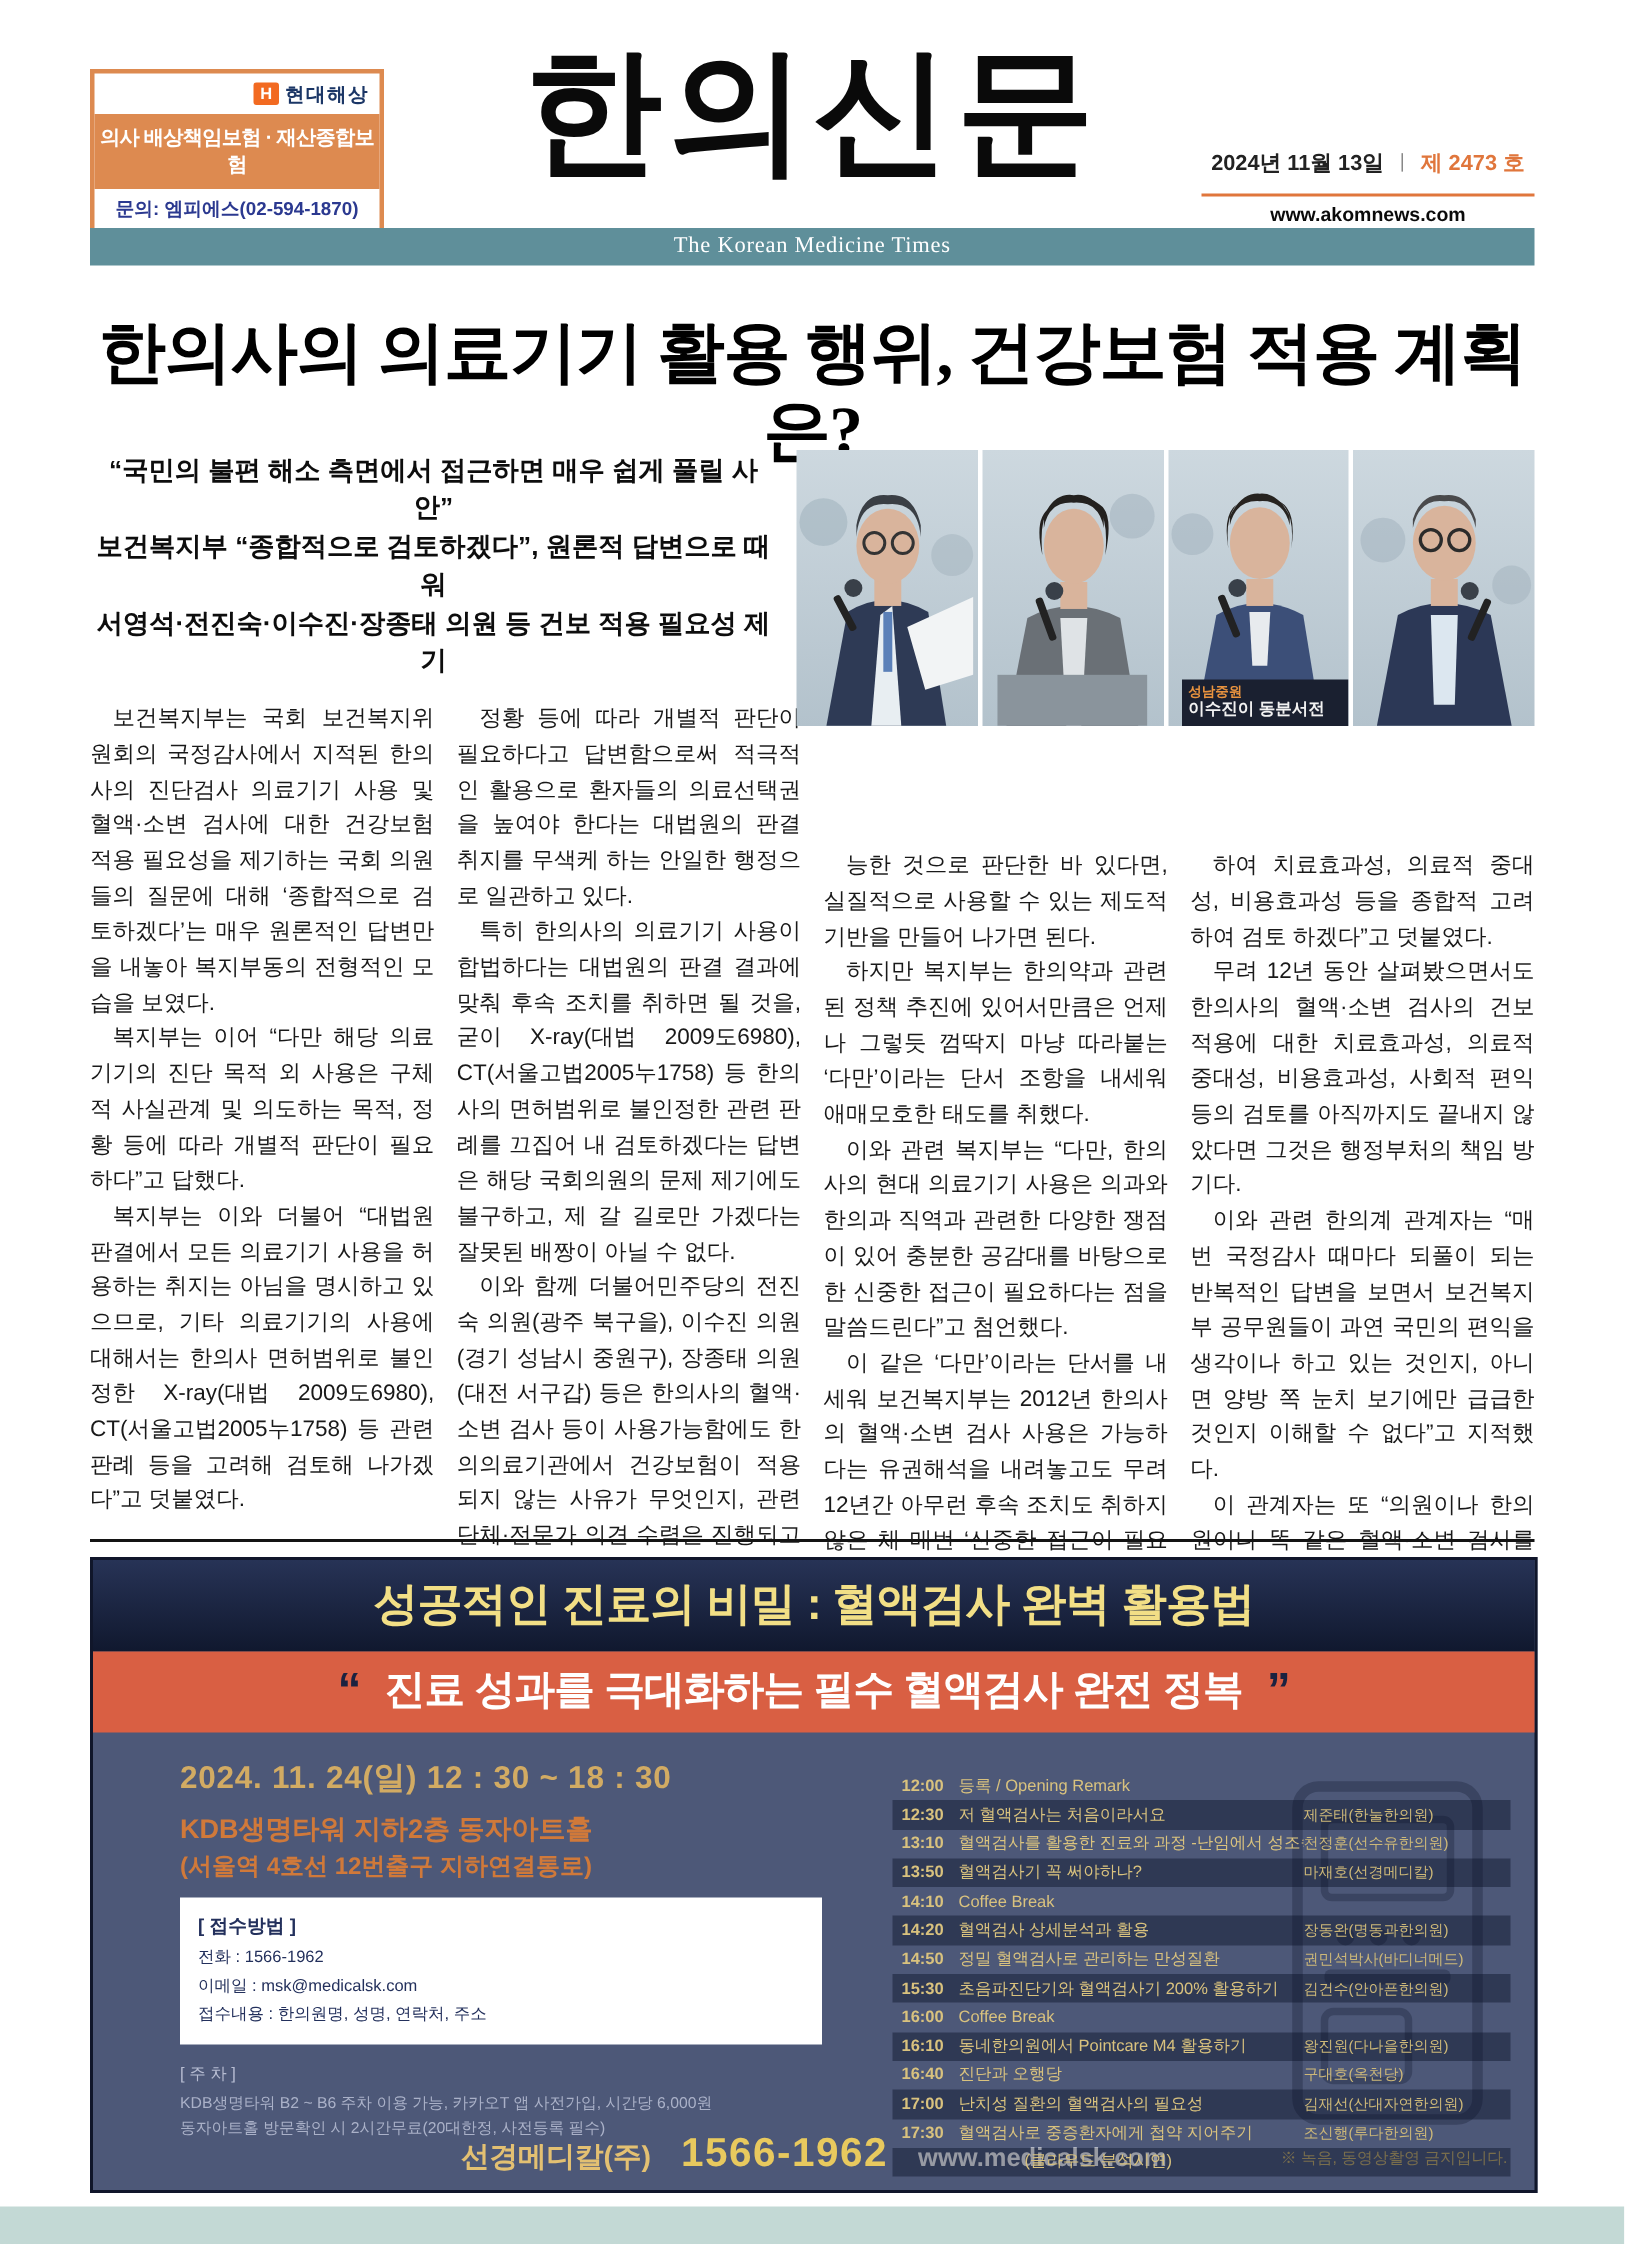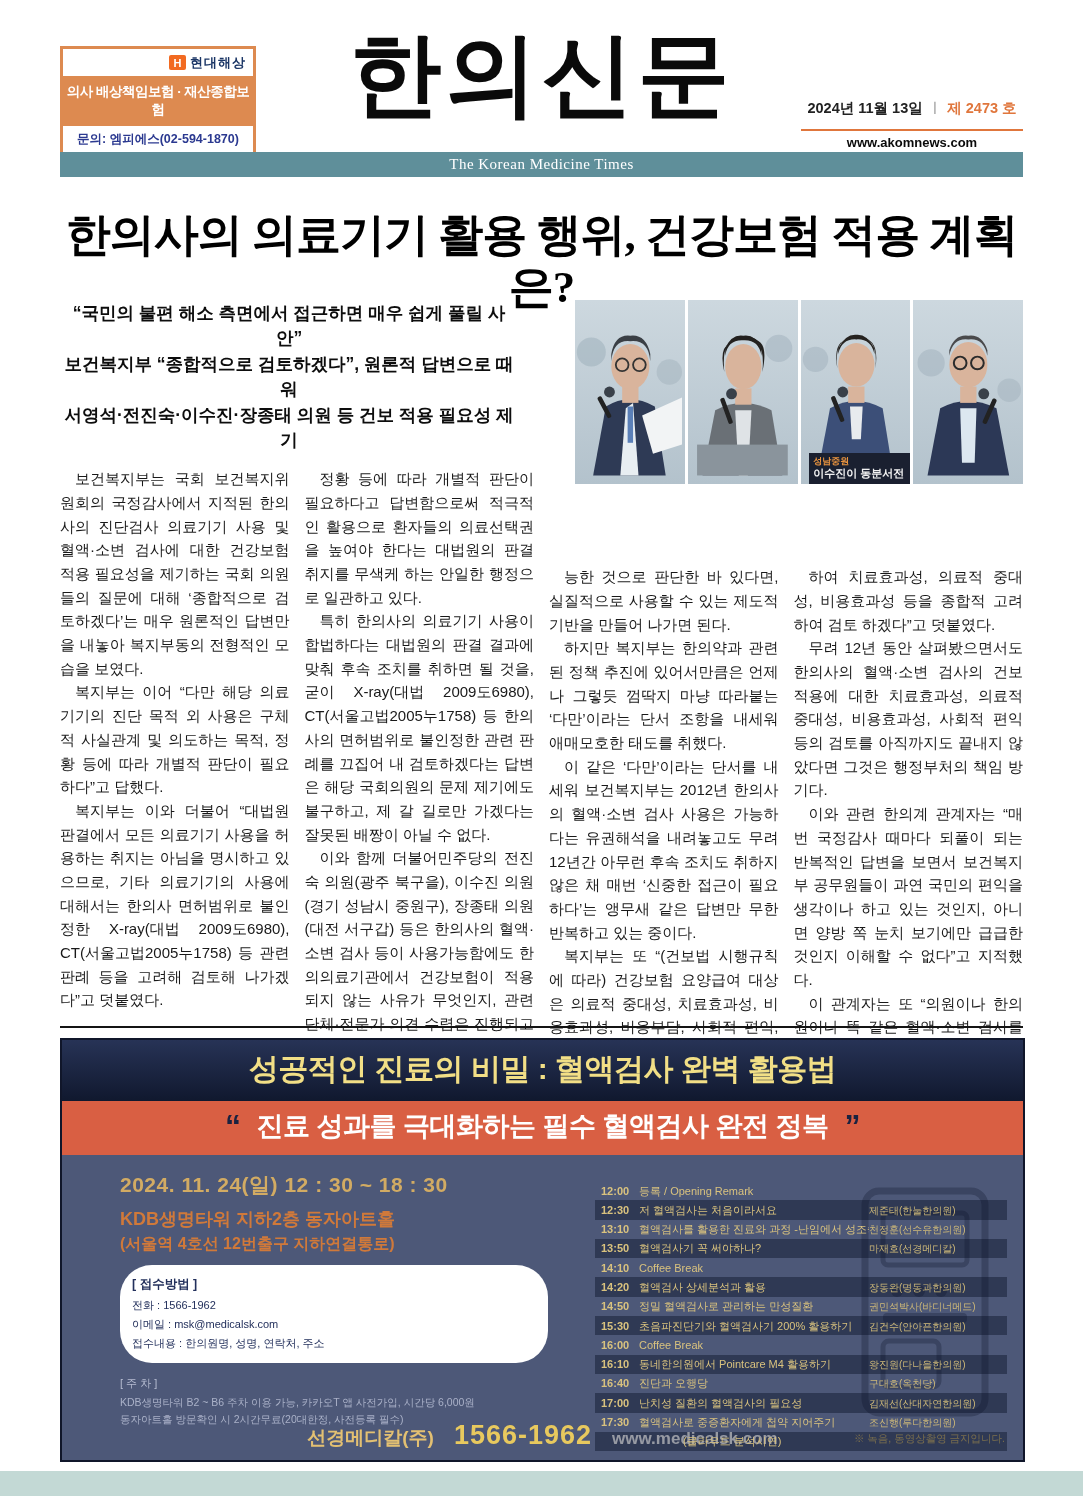--- a/index.html
+++ b/index.html
@@ -27,21 +27,21 @@
            font-family:"Liberation Serif",serif;font-size:15px;letter-spacing:0.5px;}
 
   
   .headline{position:absolute;left:50px;right:50px;top:210px;text-align:center;
             font-family:"Liberation Serif",serif;font-weight:900;font-size:45px;
             letter-spacing:-1px;color:#000;line-height:1.15;}
 
   
   .content{position:absolute;left:60px;right:60px;top:296px;}
   .subheads{width:458px;text-align:center;font-weight:bold;font-size:17.5px;line-height:1.45;color:#0d0d0d;padding-top:5px;}
-  .photo{position:absolute;right:0;top:4px;width:448px;height:184px;display:flex;gap:3px;}
+  .photo{position:absolute;right:0;top:4px;width:492px;height:184px;display:flex;gap:3px;}
   .panel{flex:1;position:relative;overflow:hidden;background:linear-gradient(#cdd8df,#b3c2cc);}
   .panel svg{display:block;width:100%;height:100%;}
   .sign{position:absolute;left:8%;right:0;bottom:0;background:#1a2030;padding:3px 4px 4px;line-height:1.2;}
   .sign .s1{color:#e8933f;font-size:9px;font-weight:bold;}
   .sign .s2{color:#f2f2f2;font-size:11px;font-weight:bold;white-space:nowrap;}
 
   .columns{display:flex;gap:15px;margin-top:14px;height:628px;overflow:hidden;}
   .col{flex:1;overflow:hidden;font-size:15px;line-height:1.58;text-align:justify;color:#191919;}
   .col p{margin:0;text-indent:15px;}
   .col.pt{padding-top:98px;}
@@ -54,21 +54,21 @@
          text-align:center;padding:9px 0 11px;letter-spacing:-0.5px;}
   .band2{background:#d95f43;color:#fff;font-size:27px;font-weight:900;text-align:center;padding:7px 0 10px;letter-spacing:-0.5px;}
   .q{color:#1b2240;font-size:32px;font-weight:900;margin:0 16px;vertical-align:-2px;}
   .advbody{position:relative;height:270px;}
   .leftcol{position:absolute;left:58px;top:16px;width:440px;}
   .dt{font-size:21px;font-weight:bold;color:#d2ab63;letter-spacing:0.5px;}
   .v1{font-size:18px;font-weight:bold;color:#d0793a;margin-top:8px;}
   .v2{font-size:16px;font-weight:bold;color:#d0793a;margin-top:3px;}
   .cap{font-size:16px;color:#ccd1df;margin-top:7px;}
   .wbox{margin-top:10px;width:428px;background:#fff;display:flex;gap:10px;padding:9px 12px;box-sizing:border-box;
-        font-size:11px;color:#23305c;line-height:1.75;border-radius:32px;}
+        font-size:11px;color:#23305c;line-height:1.75;}
   .wbox .lt{flex:1.15;} .wbox .rt{flex:1;}
   .wb-title{font-weight:bold;font-size:12.5px;}
   .park{margin-top:11px;font-size:10.5px;color:#aab1c8;line-height:1.65;}
   .park .ptitle{font-size:11px;margin-bottom:2px;color:#b7bdd2;}
   .sched{position:absolute;right:16px;top:26px;width:412px;font-size:11px;color:#d9c27e;z-index:2;}
   .srow{display:flex;align-items:baseline;padding:2.5px 6px;line-height:1.3;}
   .srow.hl{background:rgba(8,15,36,0.42);}
   .stime{font-weight:bold;width:38px;flex:none;}
   .stitle{flex:1;white-space:nowrap;overflow:hidden;}
   .sspk{flex:none;width:132px;font-size:10px;color:#cdb878;white-space:nowrap;overflow:hidden;}
@@ -195,20 +195,21 @@
         </div>
       <div class="col">
           <p>정황 등에 따라 개별적 판단이 필요하다고 답변함으로써 적극적인 활용으로 환자들의 의료선택권을 높여야 한다는 대법원의 판결 취지를 무색케 하는 안일한 행정으로 일관하고 있다.</p>
           <p>특히 한의사의 의료기기 사용이 합법하다는 대법원의 판결 결과에 맞춰 후속 조치를 취하면 될 것을, 굳이 X-ray(대법 2009도6980), CT(서울고법2005누1758) 등 한의사의 면허범위로 불인정한 관련 판례를 끄집어 내 검토하겠다는 답변은 해당 국회의원의 문제 제기에도 불구하고, 제 갈 길로만 가겠다는 잘못된 배짱이 아닐 수 없다.</p>
           <p>이와 함께 더불어민주당의 전진숙 의원(광주 북구을), 이수진 의원(경기 성남시 중원구), 장종태 의원(대전 서구갑) 등은 한의사의 혈액·소변 검사 등이 사용가능함에도 한의의료기관에서 건강보험이 적용되지 않는 사유가 무엇인지, 관련단체·전문가 의견 수렴은 진행되고 있는지, 관련 행위들은 건강보험이 적용되어야 하는지 등을 따졌다.</p>
           <p>이에 대해 보건복지부는 “보건복지부에서는 혈액·소변검사, 안압측정검사기 사용에 대해 한의사가 사용 가능한 것으로 판단한 바 있다”고 밝혔다.</p>
         </div>
       <div class="col pt">
           <p>능한 것으로 판단한 바 있다면, 실질적으로 사용할 수 있는 제도적 기반을 만들어 나가면 된다.</p>
           <p>하지만 복지부는 한의약과 관련된 정책 추진에 있어서만큼은 언제나 그렇듯 껌딱지 마냥 따라붙는 ‘다만’이라는 단서 조항을 내세워 애매모호한 태도를 취했다.</p>
+          <p>이와 관련 복지부는 “다만, 한의사의 현대 의료기기 사용은 의과와 한의과 직역과 관련한 다양한 쟁점이 있어 충분한 공감대를 바탕으로 한 신중한 접근이 필요하다는 점을 말씀드린다”고 첨언했다.</p>
           <p>이 같은 ‘다만’이라는 단서를 내세워 보건복지부는 2012년 한의사의 혈액·소변 검사 사용은 가능하다는 유권해석을 내려놓고도 무려 12년간 아무런 후속 조치도 취하지 않은 채 매번 ‘신중한 접근이 필요하다’는 앵무새 같은 답변만 무한반복하고 있는 중이다.</p>
           <p>복지부는 또 “(건보법 시행규칙에 따라) 건강보험 요양급여 대상은 의료적 중대성, 치료효과성, 비용효과성, 비용부담, 사회적 편익, 건보 재정 상황 등을 고려하여 결정한다”면서 “향후, 관련 사항에 대</p>
         </div>
       <div class="col pt">
         <p>하여 치료효과성, 의료적 중대성, 비용효과성 등을 종합적 고려하여 검토 하겠다”고 덧붙였다.</p>
           <p>무려 12년 동안 살펴봤으면서도 한의사의 혈액·소변 검사의 건보 적용에 대한 치료효과성, 의료적 중대성, 비용효과성, 사회적 편익 등의 검토를 아직까지도 끝내지 않았다면 그것은 행정부처의 책임 방기다.</p>
           <p>이와 관련 한의계 관계자는 “매번 국정감사 때마다 되풀이 되는 반복적인 답변을 보면서 보건복지부 공무원들이 과연 국민의 편익을 생각이나 하고 있는 것인지, 아니면 양방 쪽 눈치 보기에만 급급한 것인지 이해할 수 없다”고 지적했다.</p>
           <p>이 관계자는 또 “의원이나 한의원이나 똑 같은 혈액·소변 검사를 해놓고도 양의는 건보가 적용되고, 한의는 건보가 적용되지 않는다는 것이 도저히 납득할 수 없다”면서 “이 문제는 국민의 건강 증진과 국민의 불편 해소 측면에서 접근하면 매우 쉽고도, 간단하게 풀릴 사안”이라고 강조했다.</p>
       </div>
     </div>

